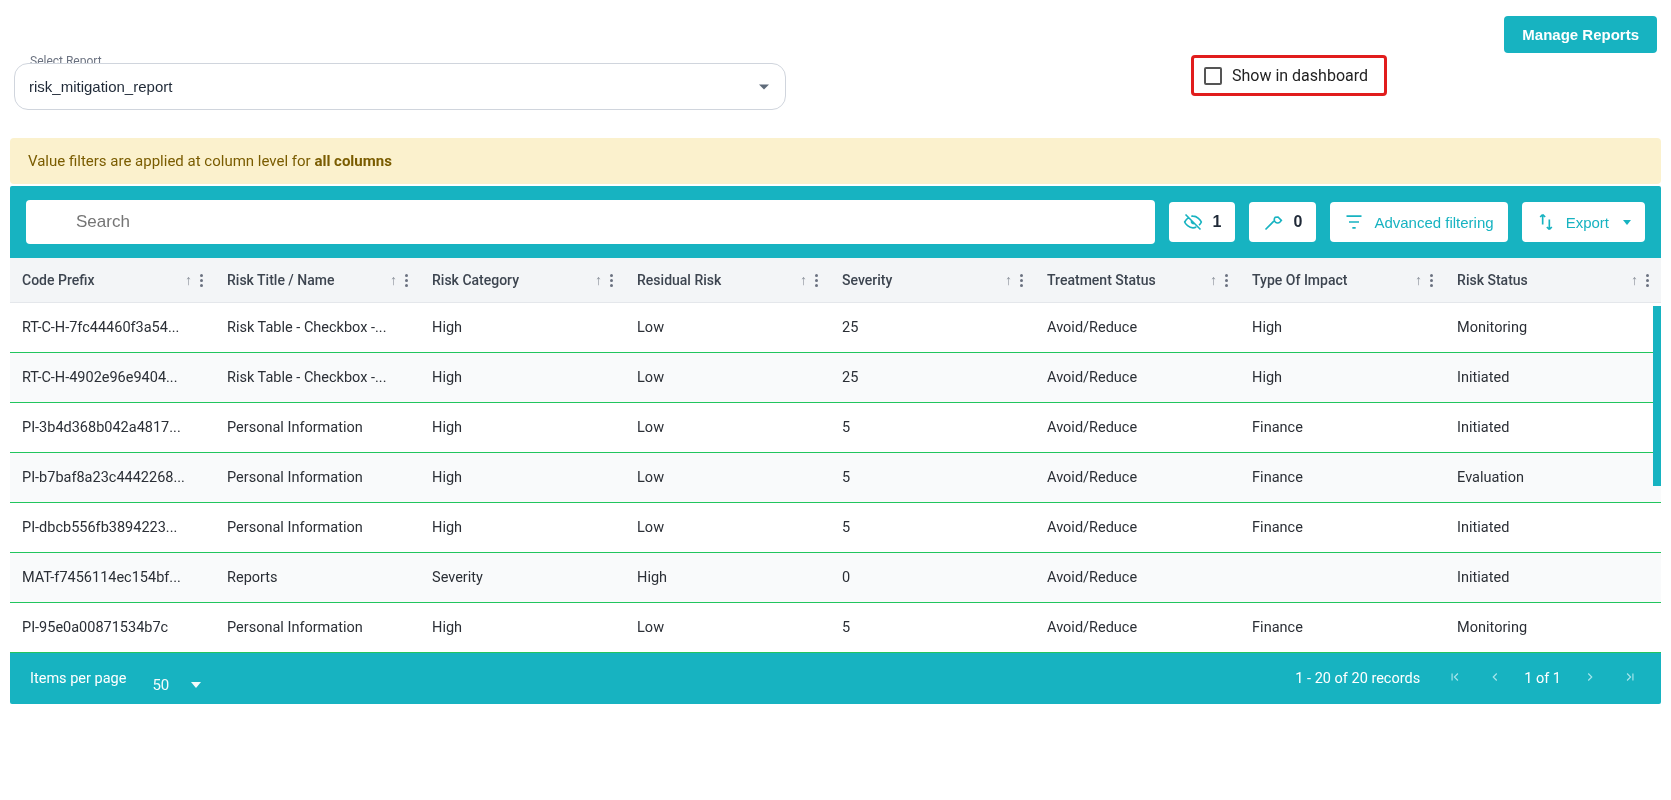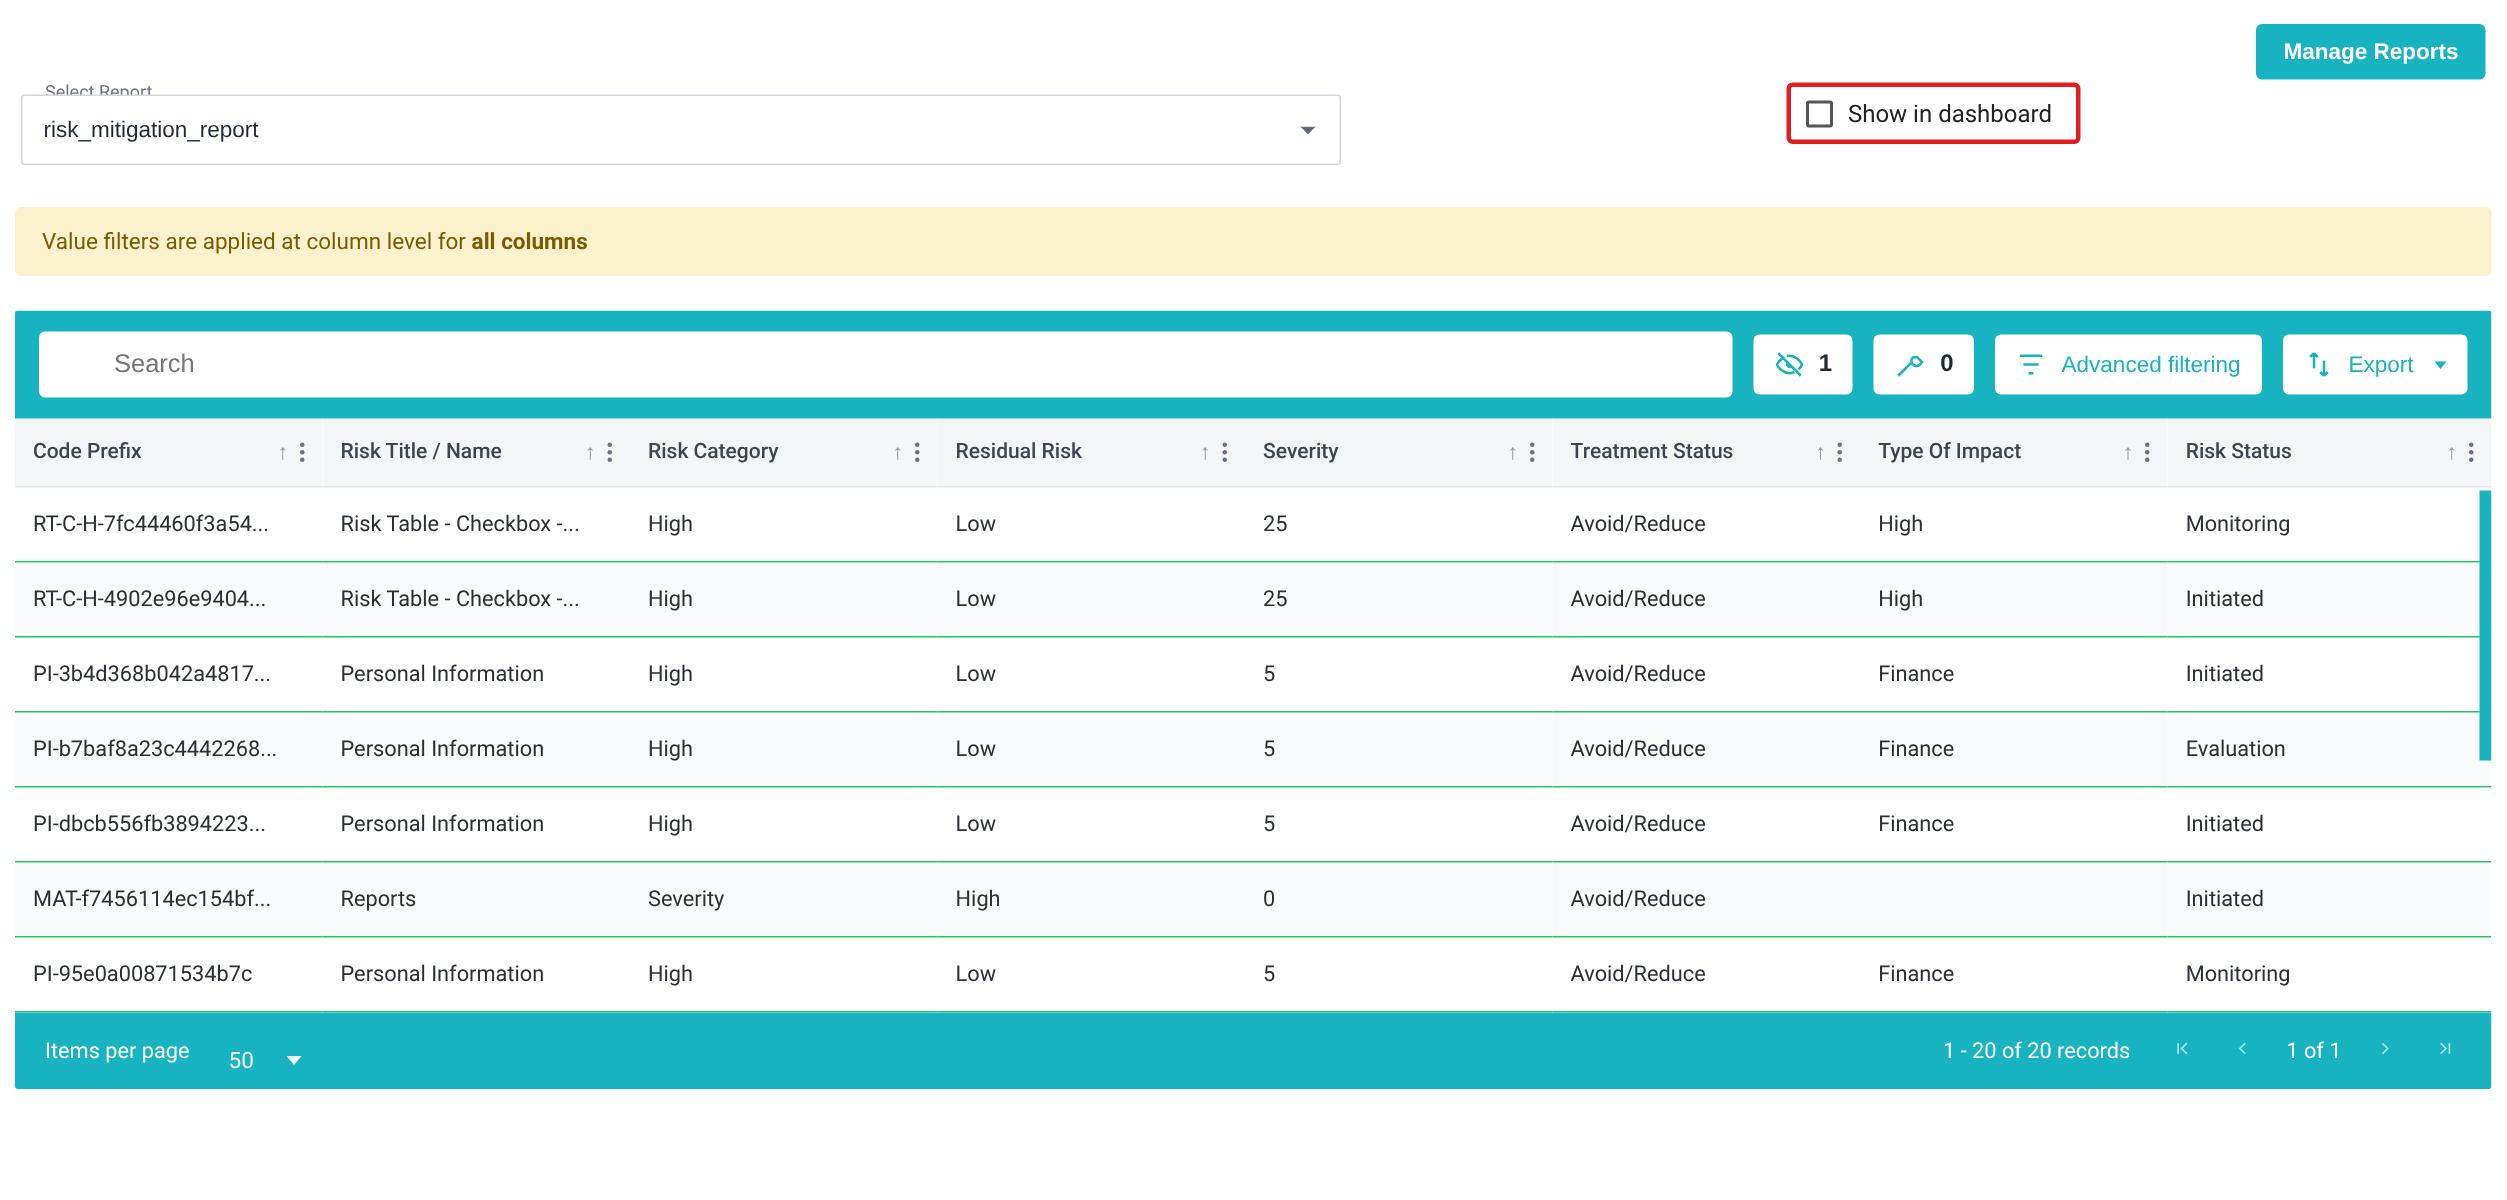--- a/index.html
+++ b/index.html
@@ -33,30 +33,30 @@
     border:none;
     border-radius:4px;
     padding:10px 18px;
     font-size:15px;
     font-weight:600;
     cursor:pointer;
   }
 
   
   .select-row { display:flex; align-items:flex-start; gap:40px; padding: 0 4px 28px 4px;}
-  .select-wrap { position:relative; width:880px; }
+  .select-wrap { position:relative; width:772px; }
   .select-label {
     position:absolute; top:-9px; left:12px;
     background:#fff; padding:0 4px;
     font-size:12px; color:var(--muted);
   }
   .select-box {
     width:100%;
     border:1px solid var(--border);
-    border-radius:2px;
+    border-radius:14px;
     padding:14px 40px 14px 14px;
     font-size:15px;
     color:var(--text);
     background:#fff;
     text-align:left;
     position:relative;
     cursor:pointer;
   }
   .select-caret {
     position:absolute; right:16px; top:50%; transform:translateY(-50%);
@@ -77,21 +77,21 @@
   }
   .dashboard-highlight span { font-size:16px; color:#222; }
 
   
   .banner {
     background: var(--cream);
     color: var(--cream-text);
     border-radius:4px;
     padding:14px 18px;
     font-size:15px;
-    margin-bottom:23px;
+    margin-bottom:2px;
   }
   .banner b { font-weight:700; }
 
   
   .table-shell { border-radius:2px; overflow:hidden; position:relative;}
   .toolbar {
     background: var(--teal);
     padding:14px 16px;
     display:flex; align-items:center; gap:14px;
   }

